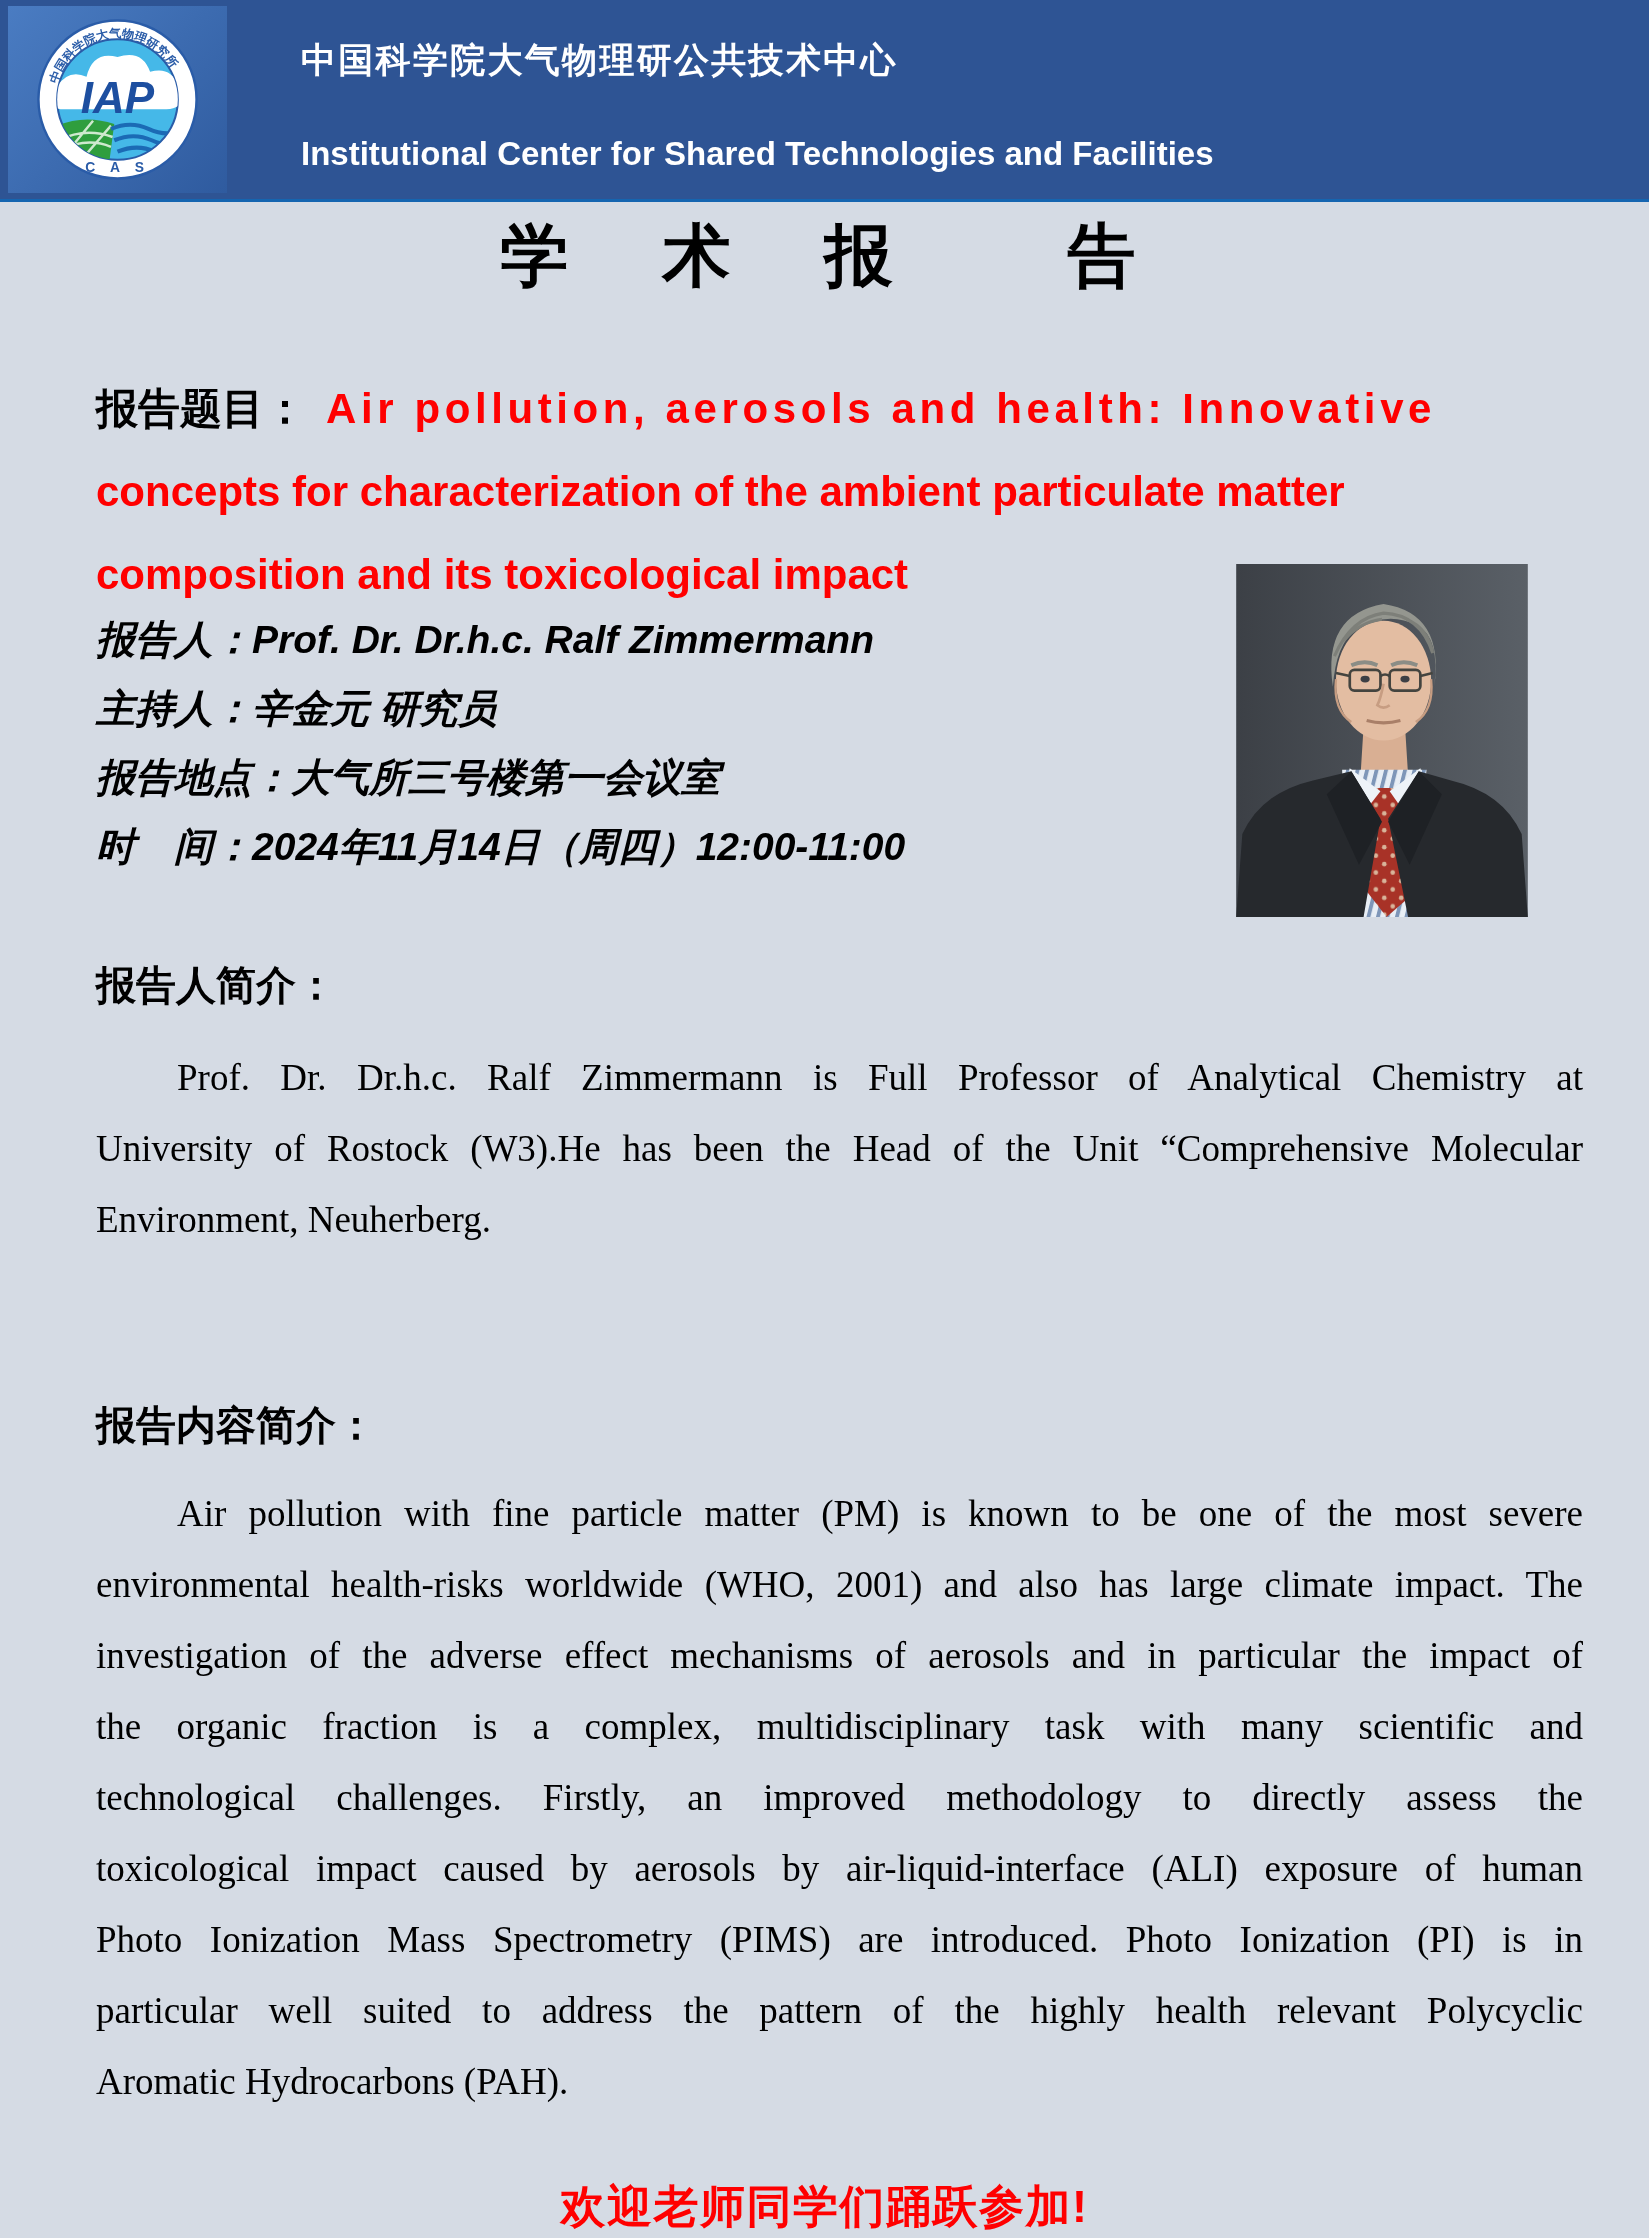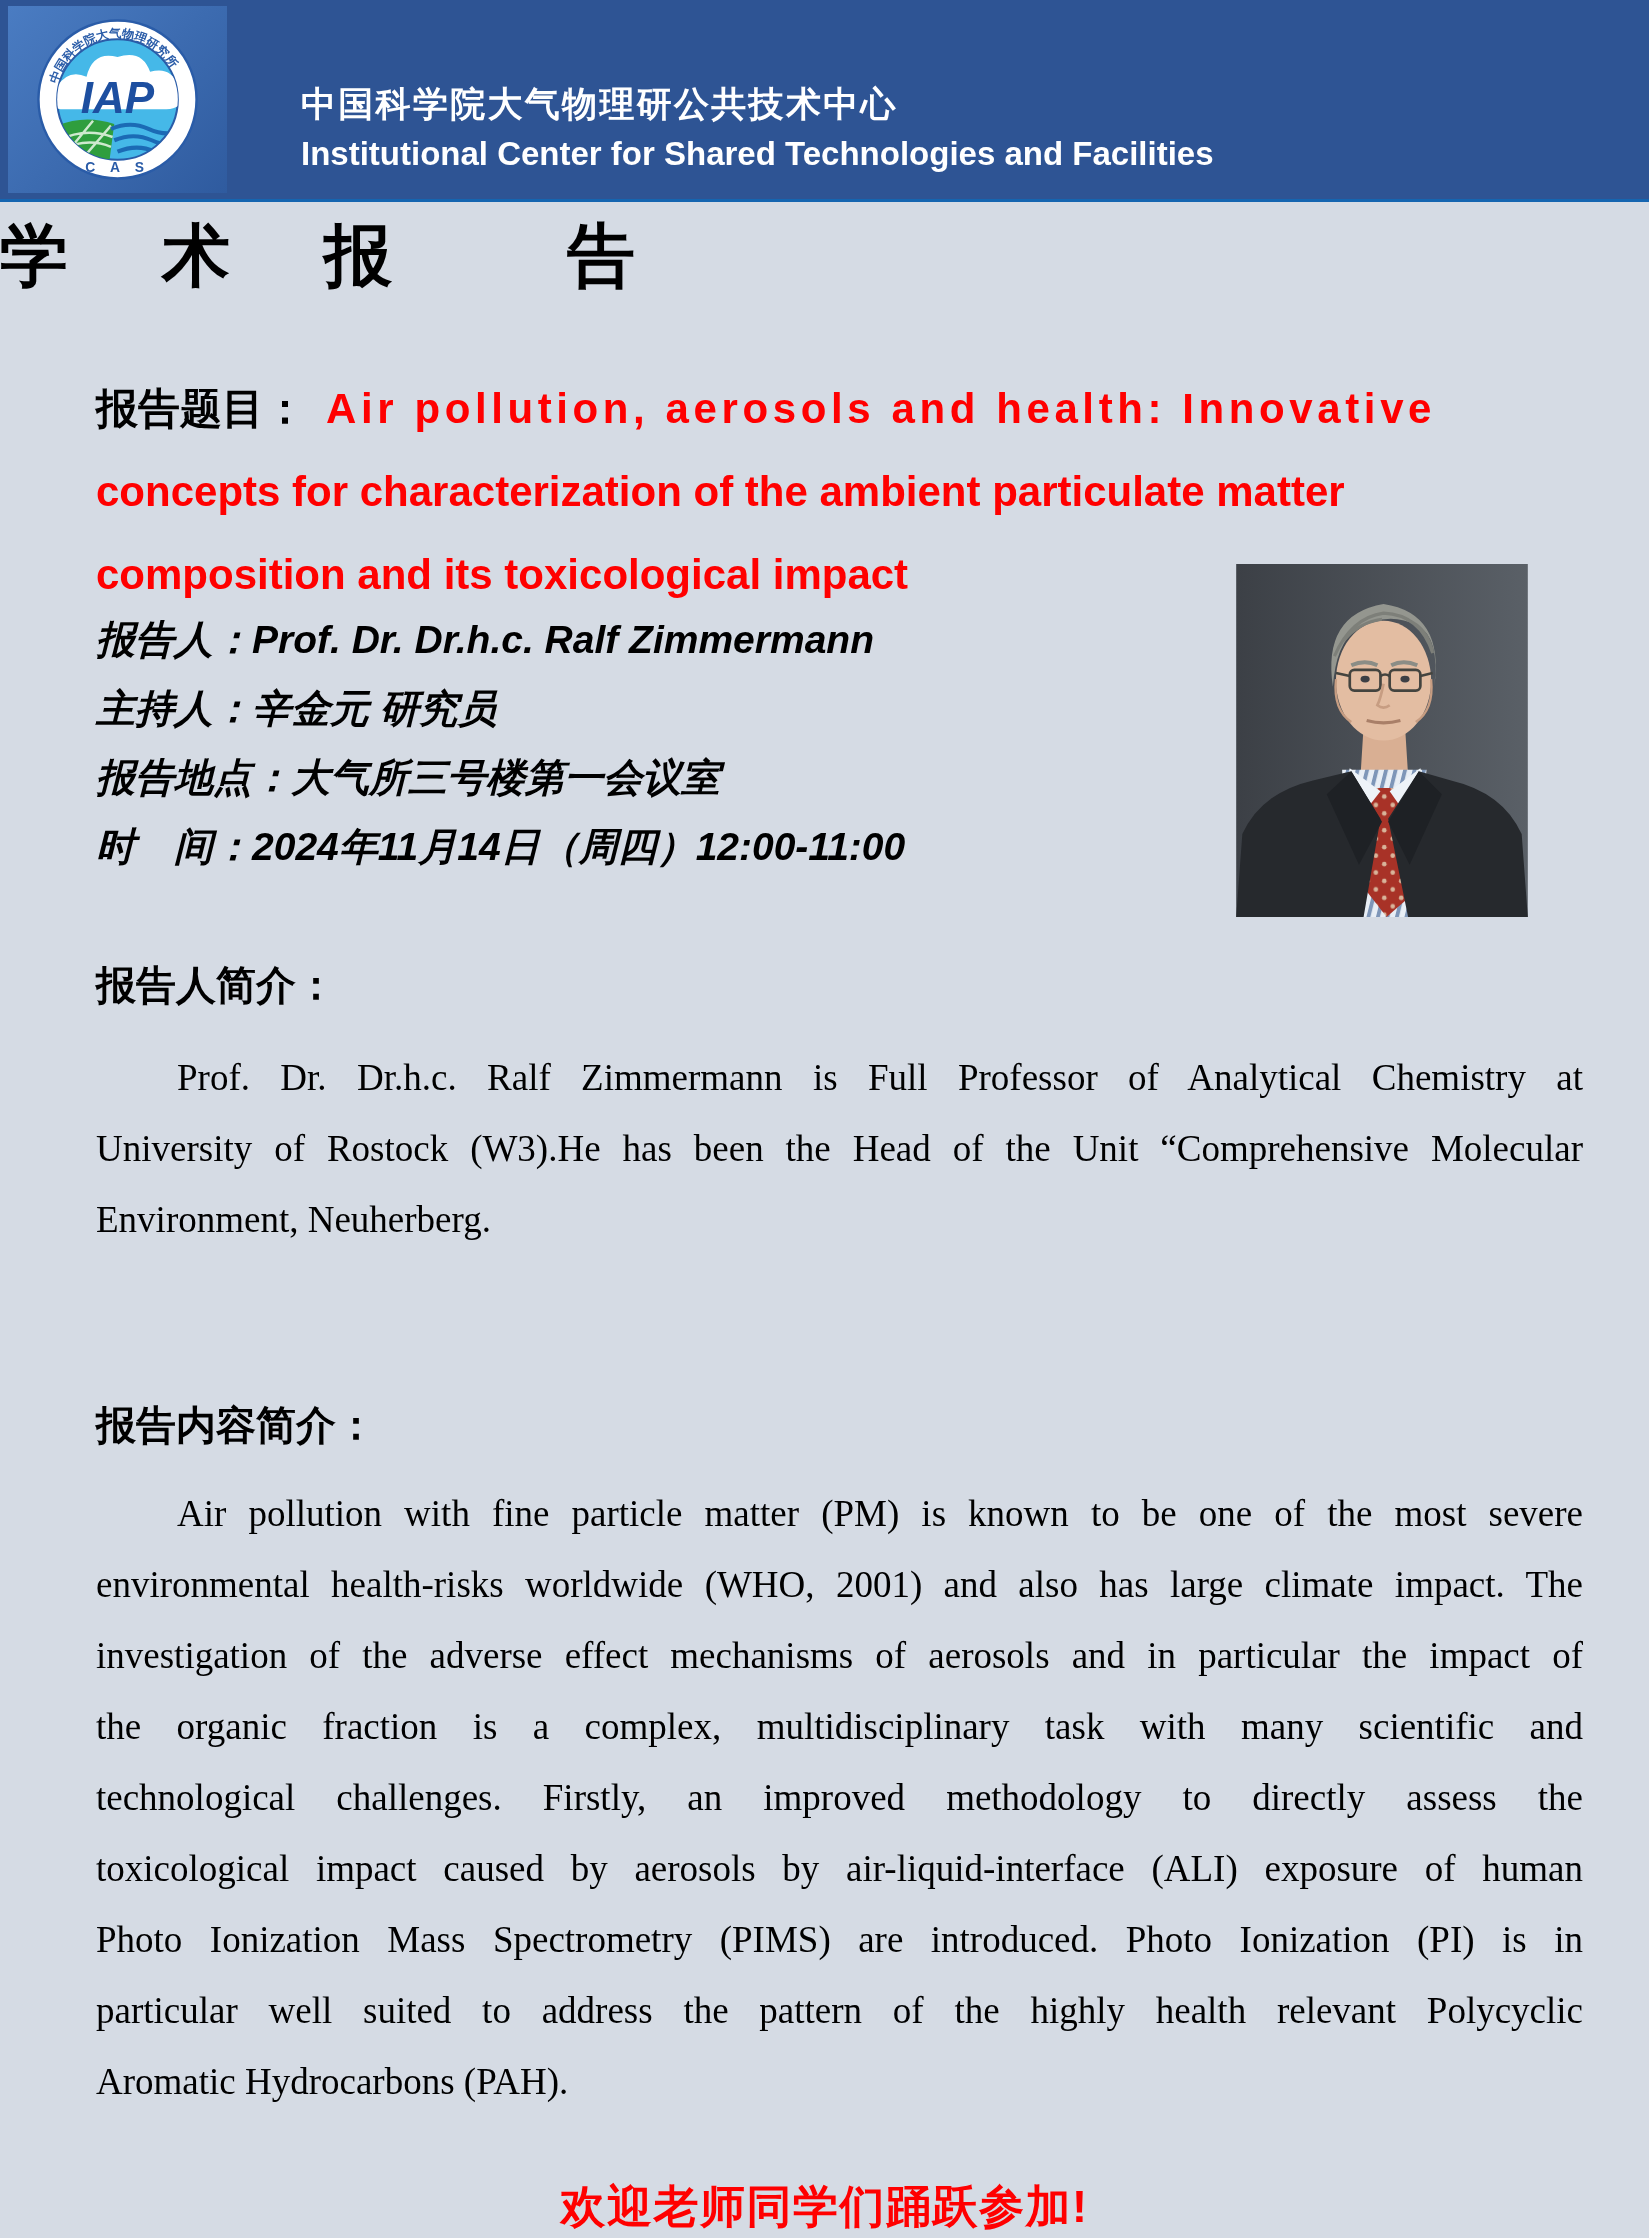--- a/index.html
+++ b/index.html
@@ -15,25 +15,25 @@
     font-family:"Liberation Sans","DejaVu Sans",sans-serif;color:var(--ink);
   }
   
   .header{position:absolute;left:0;top:0;width:1649px;height:202px;
     background:var(--header-bg);border-bottom:3.8px solid var(--header-rule);}
   .logo-panel{position:absolute;left:7.7px;top:6.1px;width:219px;height:187px;
     background:linear-gradient(135deg,var(--logo-panel-1),var(--logo-panel-2));
     display:flex;align-items:center;justify-content:center;}
   .logo-panel svg{width:163px;height:163px;}
   .header-cn{position:absolute;left:301px;top:37px;font-size:35px;font-weight:bold;
-    color:#ffffff;letter-spacing:2.3px;white-space:nowrap;margin-top:44px;}
+    color:#ffffff;letter-spacing:2.3px;white-space:nowrap;}
   .header-en{position:absolute;left:301px;top:135px;font-size:33px;font-weight:bold;
     color:#ffffff;white-space:nowrap;}
   
-  .main-title{position:absolute;left:0;top:221px;width:1649px;text-align:left;
+  .main-title{position:absolute;left:0;top:221px;width:1649px;text-align:center;
     font-size:68px;line-height:1;font-weight:bold;letter-spacing:13px;white-space:pre;}
   
   .report-title{position:absolute;left:96px;top:367px;width:1489px;}
   .rt-line{line-height:83px;font-size:42px;font-weight:bold;white-space:nowrap;}
   .rt-label{color:var(--ink);}
   .rt-red{color:var(--red);}
   .rt-ls{letter-spacing:4.6px;margin-left:20px;}
   
   .info{position:absolute;left:96px;top:605px;width:1113px;}
   .info-row{line-height:69px;font-size:39px;font-weight:bold;white-space:nowrap;font-style:italic;}

